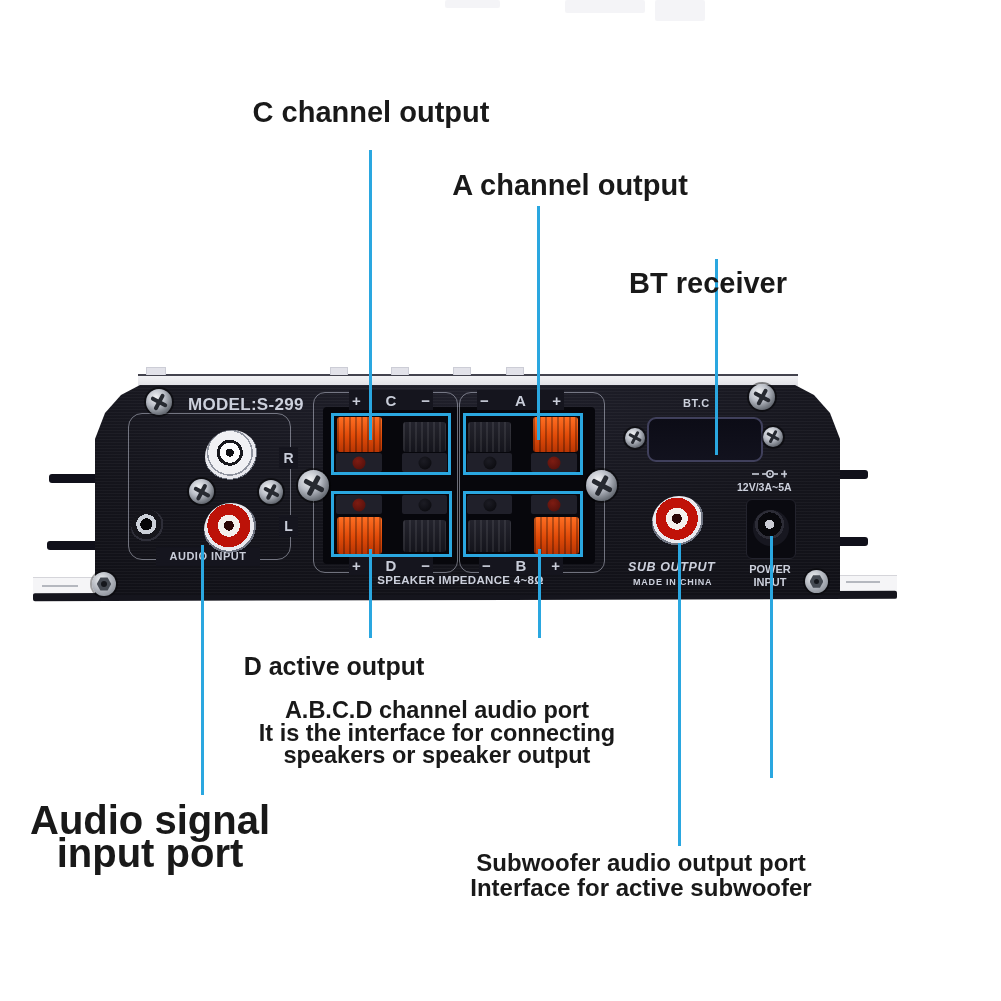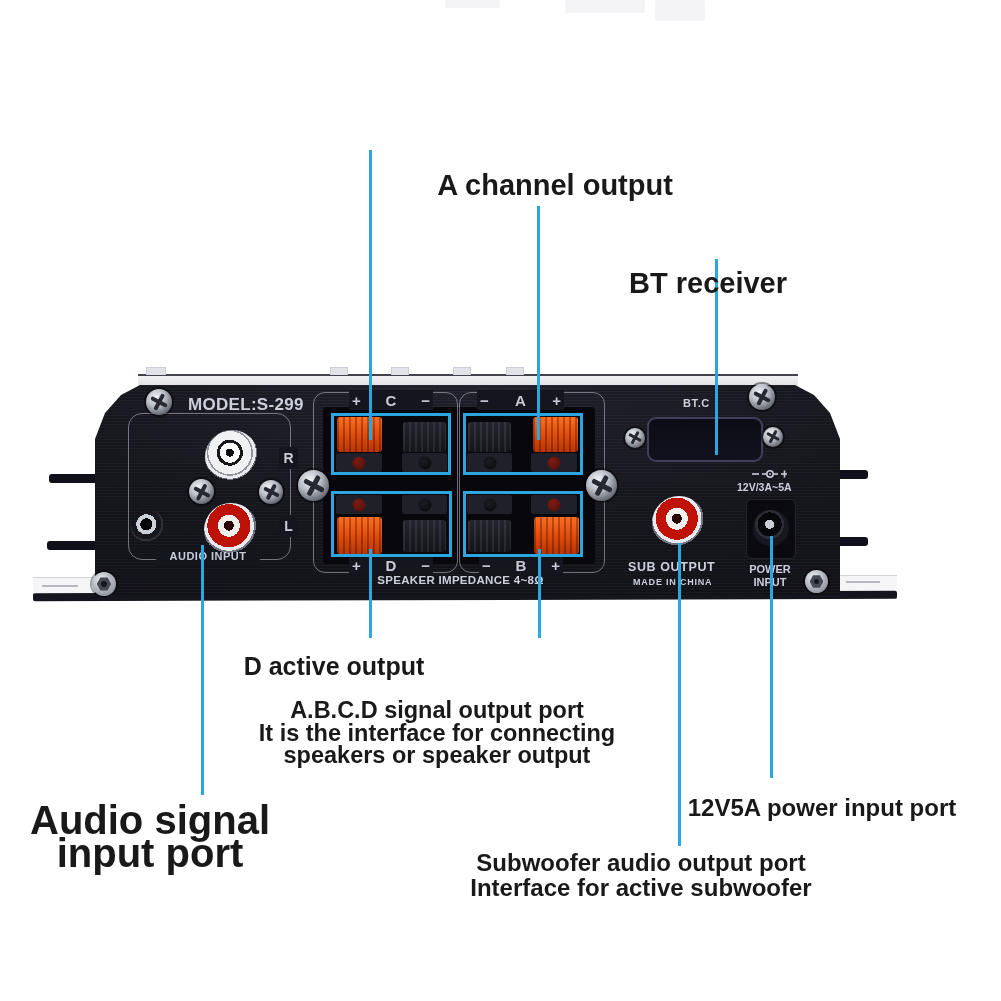--- a/index.html
+++ b/index.html
@@ -10,21 +10,21 @@
   
   .smudge{background:#eeeef2;opacity:.65;border-radius:2px;}
   #sm1{left:565px;top:0;width:80px;height:13px;}
   #sm2{left:655px;top:0;width:50px;height:21px;}
   #sm3{left:445px;top:0;width:55px;height:8px;}
 
   
   .blab{color:#191919;font-weight:600;white-space:nowrap;text-align:center;
         transform:translateX(-50%);letter-spacing:0;}
   #lb-c  {left:371px;top:96px; font-size:29px;}
-  #lb-a  {left:555px;top:169px;font-size:29px;}
+  #lb-a  {left:570px;top:169px;font-size:29px;}
   #lb-bt {left:708px;top:225px;font-size:29px;margin-top:42px;}
   #lb-d  {left:334px;top:652px;font-size:25px;}
   #lb-b  {left:547px;top:652px;font-size:25px;}
   #para  {left:437px;top:699px;font-size:23.5px;line-height:22.5px;}
   #lb-audio{left:150px;top:804px;font-size:40px;line-height:33px;}
   #lb-pwr{left:822px;top:794px;font-size:24px;}
   #lb-sub{left:641px;top:851px;font-size:24px;line-height:24.5px;}
 
   
   .bline{width:3px;background:#2AA7E0;}
@@ -84,21 +84,21 @@
   #tlB{left:479px;top:555px;width:84px;height:20px;}
   .rl{font-size:14px;font-weight:bold;text-align:center;line-height:22px;}
   #rMask{left:279px;top:447px;width:19px;height:22px;}
   #lMask{left:279px;top:515px;width:19px;height:22px;}
   #aiMask{left:156px;top:547px;width:104px;height:19px;font-size:11px;font-weight:bold;
           letter-spacing:0.5px;text-align:center;line-height:19px;}
   .ptxt{color:#ccd0dc;font-weight:bold;white-space:nowrap;}
   #modelTxt{left:188px;top:395px;font-size:17px;letter-spacing:0.3px;}
   #impTxt{left:368px;top:574px;width:185px;font-size:11.5px;text-align:center;letter-spacing:0.3px;}
   #btTxt{left:683px;top:397px;font-size:11px;letter-spacing:0.6px;}
-  #subTxt{left:628px;top:560px;font-size:12.5px;letter-spacing:0.6px;}
+  #subTxt{left:628px;top:560px;font-size:12.5px;letter-spacing:0.6px;font-style:italic;}
   #madeTxt{left:633px;top:577px;font-size:9px;letter-spacing:0.8px;}
   #pwrTxt{left:741px;top:563px;width:58px;font-size:11px;line-height:12.5px;text-align:center;}
   #dcSpec{left:737px;top:481px;font-size:10.5px;}
   #dcSym{left:750px;top:467px;}
 
   
   #btSlot{left:647px;top:417px;width:112px;height:41px;border-radius:9px;
           background:linear-gradient(180deg,#0c0c16,#12121e);border:2px solid #40405c;}
   .rca{border-radius:50%;}
   #rcaR{left:205px;top:430px;width:54px;height:54px;background:
@@ -296,31 +296,31 @@
 
   <div class="abs bline" id="ln-c"></div>
   <div class="abs bline" id="ln-a"></div>
   <div class="abs bline" id="ln-bt"></div>
   <div class="abs bline" id="ln-d"></div>
   <div class="abs bline" id="ln-b"></div>
   <div class="abs bline" id="ln-audio"></div>
   <div class="abs bline" id="ln-sub"></div>
   <div class="abs bline" id="ln-pwr"></div>
 
+  <div class="abs blab" id="lb-c">C channel output</div>
   <div class="abs blab" id="lb-a">A channel output</div>
   <div class="abs blab" id="lb-bt">BT receiver</div>
   <div class="abs blab" id="lb-d">D active output</div>
   <div class="abs blab" id="para">
-    <div>A.B.C.D signal output port</div>
+    <div>A.B.C.D channel audio port</div>
     <div>It is the interface for connecting</div>
     <div>speakers or speaker output</div>
   </div>
   <div class="abs blab" id="lb-audio">
     <div>Audio signal</div>
     <div>input port</div>
   </div>
-  <div class="abs blab" id="lb-pwr">12V5A power input port</div>
   <div class="abs blab" id="lb-sub">
     <div>Subwoofer audio output port</div>
     <div>Interface for active subwoofer</div>
   </div>
 
 </div>
 
 </body></html>

